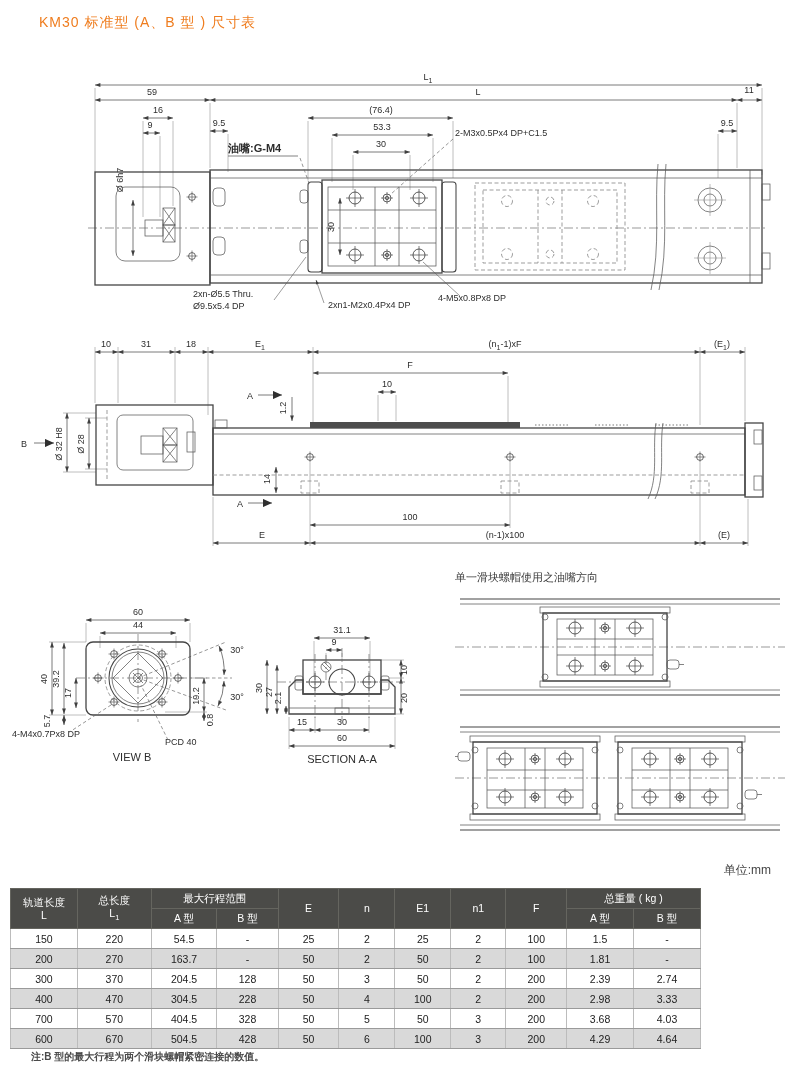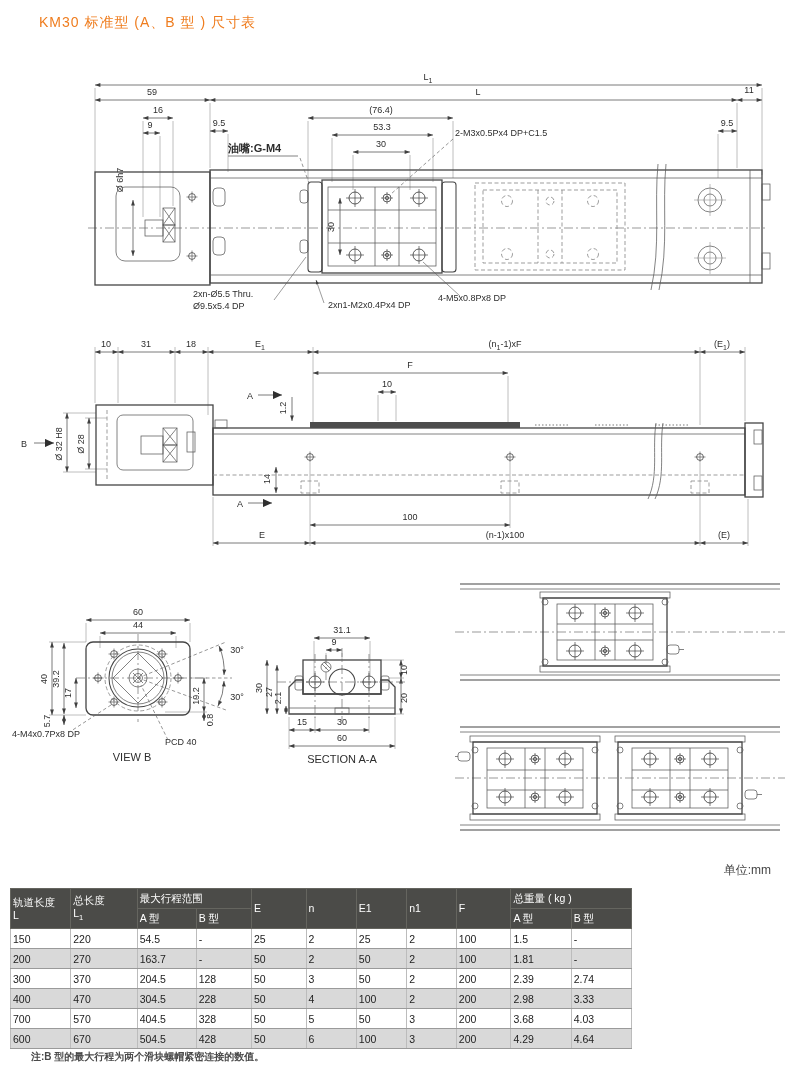--- a/index.html
+++ b/index.html
@@ -21,22 +21,22 @@
   .ph{fill:none;stroke:#8b8b8b;stroke-width:0.85;stroke-dasharray:4 2.5;}
   .dot{fill:none;stroke:#6a6a6a;stroke-width:0.9;stroke-dasharray:1.5 2;}
   .ldr{fill:none;stroke:#5a5a5a;stroke-width:0.6;}
   .ldd{fill:none;stroke:#6a6a6a;stroke-width:0.7;stroke-dasharray:3.5 2.5;}
   .dt{font:9px "Liberation Sans",sans-serif;fill:#2d2d2d;text-anchor:middle;}
   .dts{font:9px "Liberation Sans",sans-serif;fill:#2d2d2d;text-anchor:start;}
   .dtb{font:bold 11px "Liberation Sans",sans-serif;fill:#2d2d2d;text-anchor:start;}
   .capt{font:11px "Liberation Sans",sans-serif;fill:#2d2d2d;text-anchor:middle;}
 
   
-  table.spec{position:absolute;left:10px;top:888px;width:622px;border-collapse:collapse;
-             font-size:10.5px;color:#222;text-align:left;table-layout:fixed;}
+  table.spec{position:absolute;left:10px;top:888px;width:691px;border-collapse:collapse;
+             font-size:10.5px;color:#222;text-align:center;table-layout:fixed;}
   table.spec th{background:#4b4b48;color:#fff;font-weight:normal;border:1px solid #65655f;
                 padding:3px 2px;line-height:1.25;}
   table.spec td{border-left:1px solid #bcbcbc;border-right:1px solid #bcbcbc;
                 border-bottom:1px solid #9a9a9a;padding:2px 2px;background:#fff;height:15px;}
   table.spec tr.alt td{background:#d9d9d9;}
   table.spec sub{font-size:7.5px;}
 </style>
 </head>
 <body>
 
@@ -432,20 +432,21 @@
         <line class="cl" x1="114" y1="54" x2="114" y2="118"></line>
       <circle class="tl" cx="71" cy="67" r="5"></circle>
       <line class="tl" x1="67" y1="64" x2="74" y2="71"></line>
         <line class="tl" x1="69" y1="62" x2="76" y2="69"></line>
       <line class="cl" x1="71" y1="55" x2="71" y2="80"></line>
     </g>
     <text class="capt" x="87" y="163">SECTION A-A</text>
   </svg>
 
   <div class="abs" style="left:455px;top:570px;width:330px">
+    <div class="cap">单一滑块螺帽使用之油嘴方向</div>
     <svg width="330" height="122" viewBox="0 0 330 122">
       <line class="o2" x1="5" y1="14" x2="325" y2="14"></line>
         <line class="tl" x1="5" y1="19" x2="325" y2="19"></line>
       <line class="tl" x1="5" y1="105" x2="325" y2="105"></line>
         <line class="o2" x1="5" y1="110" x2="325" y2="110"></line>
       <line class="cl" x1="0" y1="62" x2="330" y2="62"></line>
       <rect class="tl" x="85" y="22" width="130" height="6"></rect>
         <rect class="tl" x="85" y="96" width="130" height="6"></rect>
       <rect class="ol" x="88" y="28" width="124" height="68"></rect>
       <rect class="tl" x="102" y="34" width="96" height="56"></rect>

